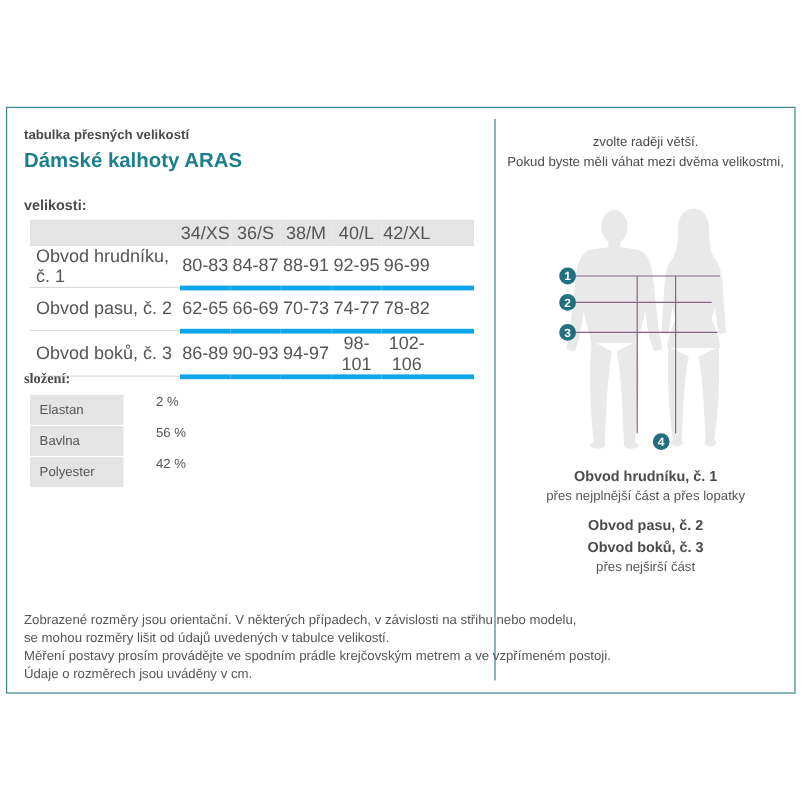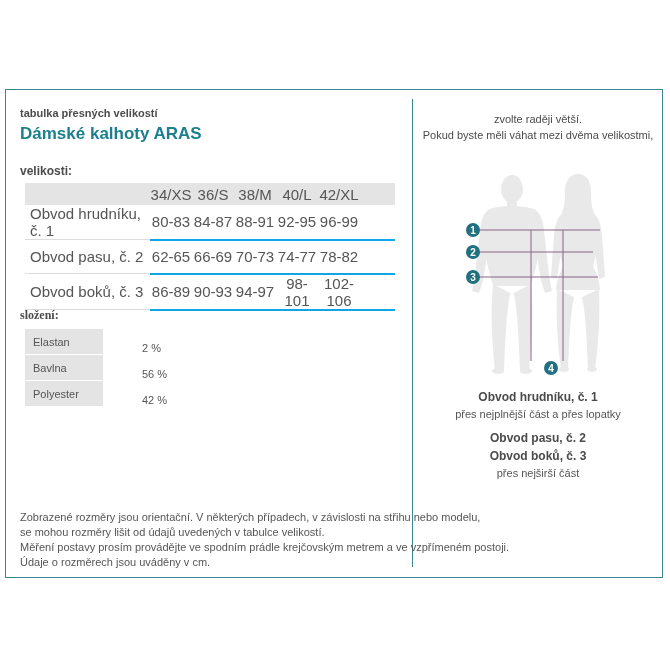--- a/index.html
+++ b/index.html
@@ -27,28 +27,28 @@
   }
   table.size-table thead th{
     background:#e4e4e4;font-weight:normal;height:22px;text-align:center;padding:0;
   }
   table.size-table thead th.rowhead{text-align:left;}
   table.size-table tbody th{
     font-weight:normal;text-align:left;padding:0 0 0 5px;height:32px;
     border-bottom:1px solid #dcdcdc;color:#555;
   }
   table.size-table tbody td{
-    text-align:center;border-bottom:2px solid #0ea5e9;height:32px;padding:0;
+    text-align:center;border-bottom:4px solid #0ea5e9;height:32px;padding:0;
   }
   table.size-table col.c-label{width:125px;}
   table.size-table col.c-size{width:42px;}
   table.size-table col.c-pad{width:35px;}
 
   .comp-table{position:absolute;left:25px;top:329px;width:220px;font-size:11px;color:#555;}
-  .comp-row{display:flex;align-items:flex-end;height:25px;margin-bottom:1px;gap:12px;}
+  .comp-row{display:flex;align-items:flex-start;height:25px;margin-bottom:1px;}
   .comp-material{width:70px;height:100%;background:#e4e4e4;display:flex;align-items:center;padding-left:8px;}
   .comp-percent{margin-left:27px;}
 
   .notes{position:absolute;left:20px;top:510px;font-size:11px;line-height:15px;color:#555;}
 
   
   .intro{
     position:absolute;left:413px;top:111px;width:250px;text-align:center;
     font-size:11px;line-height:16px;color:#4b4b4b;
   }

